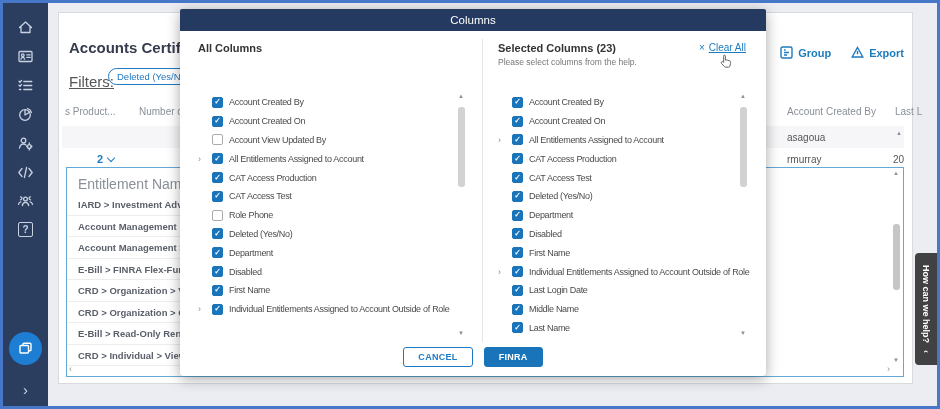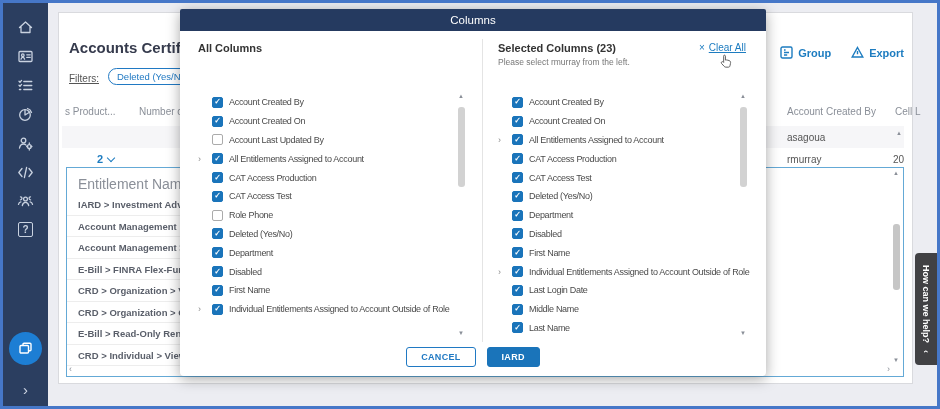--- a/index.html
+++ b/index.html
@@ -22,21 +22,21 @@
   .fab { width:33px; height:33px; border-radius:50%; background:#1d7ed4;
          display:flex; align-items:center; justify-content:center; margin-bottom:4px; }
   .fab svg { width:17px; height:17px; stroke:#fff; fill:none; stroke-width:1.4; }
   .side-chevron { color:#cfd6e4; font-size:15px; margin-bottom:8px; }
 
   
   .card { position:absolute; left:55px; top:9px; width:855px; height:372px;
           background:#fff; border:1px solid #d9dade; z-index:1; }
   .page-title { position:absolute; left:10px; top:26px; font-size:15px; font-weight:bold;
                 color:#363b4d; }
-  .filters-label { position:absolute; left:10px; top:60px; font-size:10px; color:#555;text-decoration:underline; }
+  .filters-label { position:absolute; left:10px; top:60px; font-size:15px; color:#555;text-decoration:underline; }
   .chip { position:absolute; left:49px; top:55px; border:1px solid #2079c3; border-radius:10px;
           padding:2px 8px; color:#2079c3; font-size:9.5px; white-space:nowrap; }
   .toolbar { position:absolute; right:8px; top:33px; display:flex; gap:20px; }
   .tool-btn { display:flex; align-items:center; gap:5px; color:#1d7cc0; font-size:11px;
               font-weight:bold; cursor:pointer; }
   .tool-btn svg { width:13px; height:13px; stroke:#1d7cc0; fill:none; stroke-width:1.4; }
 
   .thead-cell { position:absolute; top:93px; font-size:10px; color:#8a8f98; white-space:nowrap; }
   .trow { position:absolute; left:3px; right:8px; height:22px; font-size:10px; color:#555; }
   .trow .cell { position:absolute; top:6px; white-space:nowrap; }
@@ -193,21 +193,21 @@
         <svg viewBox="0 0 13 13">
             <path d="M6.5 1.5 L11.8 11 H1.2 Z M6.5 5 v3.2"></path>
           </svg>
         <span>Export</span>
       </span>
     </div>
 
     <span class="thead-cell" style="left:6px">s Product...</span>
     <span class="thead-cell" style="left:80px">Number of R...</span>
     <span class="thead-cell" style="left:728px">Account Created By</span>
-    <span class="thead-cell" style="left:836px">Cell L</span>
+    <span class="thead-cell" style="left:836px">Last L</span>
 
     <div class="trow" style="top:113px;background:#f6f6f8">
       <span class="cell" style="left:725px">asagoua</span>
       <span class="mini-arrow">▲</span>
     </div>
     <div class="trow" style="top:135px">
       <span class="cell" style="left:725px">rmurray</span>
       <span class="cell" style="right:0">20</span>
     </div>
 
@@ -270,21 +270,21 @@
 
         <div class="item">
           <span class="chev">›</span>
           <span class="cb checked"></span>
           <span class="lbl">Account Created On</span>
         </div>
 
         <div class="item">
           <span class="chev">›</span>
           <span class="cb"></span>
-          <span class="lbl">Account Last Updated By</span>
+          <span class="lbl">Account View Updated By</span>
         </div>
 
 
         <div class="item">
           <span class="chev show">›</span>
           <span class="cb checked"></span>
           <span class="lbl">All Entitlements Assigned to Account</span>
         </div>
 
         <div class="item">
@@ -337,21 +337,21 @@
       </div>
     <div class="scrolltrack ltrack">
       <span class="arr" style="top:0">▲</span>
       <span class="thumb"></span>
       <span class="arr" style="bottom:0">▼</span>
     </div>
 
     <div class="vdivider"></div>
 
     <span class="panel-heading" style="left:318px;top:33px">Selected Columns (23)</span>
-    <span class="panel-sub">Please select rmurray from the left.</span>
+    <span class="panel-sub">Please select columns from the help.</span>
 
     <span class="clear-all">
       <span>×</span>
       <span class="link">Clear All</span>
     </span>
     <svg class="hand-cursor" viewBox="0 0 24 24">
       <path d="M9 3c.8 0 1.5.7 1.5 1.5V10l1-.2c.4-.1 4.5.6 5.5 1.6 1 1 .8 2.3.6 3.4l-.7 3.2c-.3 1.3-.8 2-2.3 2H11c-1 0-1.6-.4-2.3-1.2L5 14.8c-.6-.7-.5-1.6.1-2.2.6-.6 1.7-.5 2.3.1l.6.6V4.5C8 3.7 8.2 3 9 3z" fill="#fff" stroke="#555" stroke-width="1.3"></path>
     </svg>
 
     <div class="mlist right">
@@ -435,17 +435,17 @@
         </div>
       </div>
     <div class="scrolltrack rtrack">
       <span class="arr" style="top:0">▲</span>
       <span class="thumb"></span>
       <span class="arr" style="bottom:0">▼</span>
     </div>
 
     <div class="modal-footer">
       <button class="btn cancel">CANCEL</button>
-      <button class="btn apply">IARD</button>
+      <button class="btn apply">FINRA</button>
     </div>
   </div>
 
 </div>
 
 </body></html>

